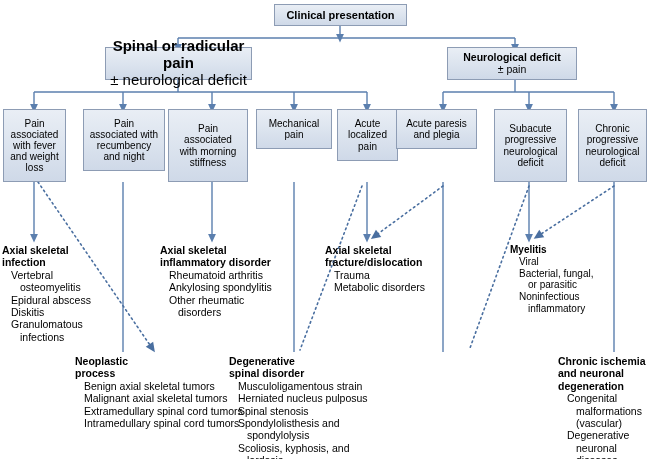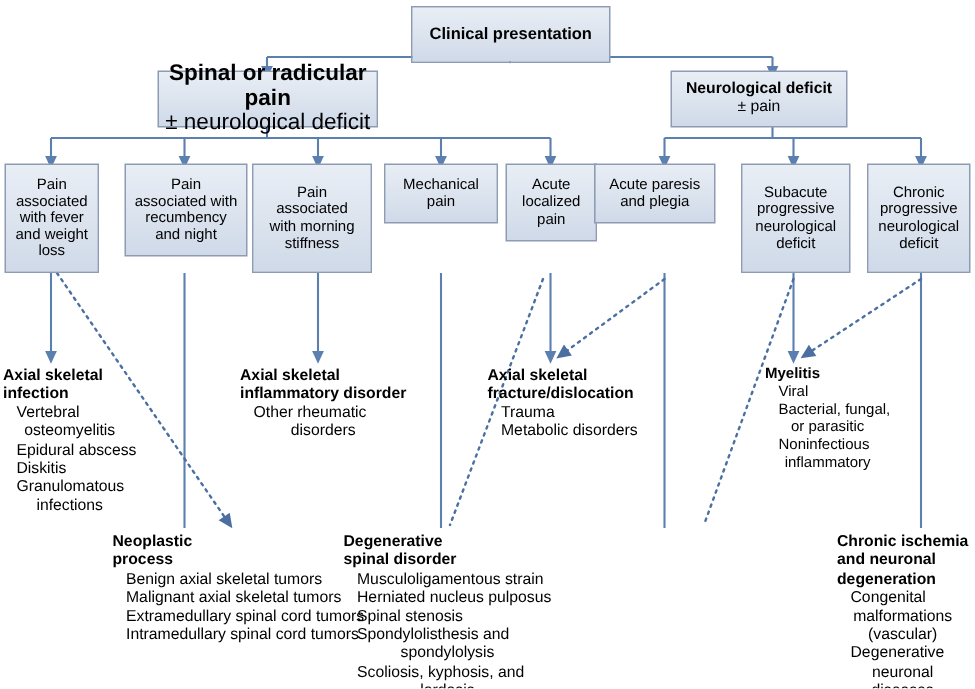--- a/index.html
+++ b/index.html
@@ -19,36 +19,36 @@
     box-sizing:border-box;
     background:linear-gradient(180deg,#e9eef5 0%, #dbe3ee 55%, #cfd9e8 100%);
     border:1px solid #8d9cb4;
     border-radius:0;
     display:flex;
     align-items:center;
     justify-content:center;
     text-align:center;
     color:#000;
     line-height:1.12;
-    padding:18px 3px;
+    padding:2px 3px;
   }
   .box .inner{width:100%;}
   .box.bold{font-weight:bold;}
   .box .sub{font-weight:normal;}
 
   
   .tblock{
     position:absolute;
     color:#000;
     line-height:1.18;
     white-space:pre;
   }
   .tblock .l0{margin-left:0px;font-weight:bold;}
   .tblock .l1{margin-left:9px;}
-  .tblock .l2{text-align:center;}
+  .tblock .l2{margin-left:18px;}
   svg.overlay{
     position:absolute;left:0;top:0;width:650px;height:459px;
     pointer-events:none;
   }
 </style>
 </head>
 <body>
 
 <div id="stage">
 
@@ -108,21 +108,21 @@
     <span class="inner">Clinical presentation</span>
   </div>
 
   <div class="box bold" style="left:105px;top:47px;width:147px;height:33px;font-size:15px;">
     <span class="inner">
       <span>Spinal or radicular pain</span><br>
       <span class="sub">± neurological deficit</span>
     </span>
   </div>
 
-  <div class="box bold" style="left:447px;top:47px;width:118px;height:33px;font-size:10.5px;">
+  <div class="box bold" style="left:447px;top:47px;width:130px;height:33px;font-size:10.5px;">
     <span class="inner">
       <span>Neurological deficit</span><br>
       <span class="sub">± pain</span>
     </span>
   </div>
 
   <div class="box" style="left:3px;top:109px;width:63px;height:73px;font-size:10px;">
     <span class="inner mline">Pain<br>associated<br>with fever<br>and weight<br>loss</span>
   </div>
   <div class="box" style="left:83px;top:109px;width:82px;height:62px;font-size:10px;">
@@ -142,21 +142,21 @@
   </div>
   <div class="box" style="left:494px;top:109px;width:73px;height:73px;font-size:10px;">
     <span class="inner mline">Subacute<br>progressive<br>neurological<br>deficit</span>
   </div>
   <div class="box" style="left:578px;top:109px;width:69px;height:73px;font-size:10px;">
     <span class="inner mline">Chronic<br>progressive<br>neurological<br>deficit</span>
   </div>
 
   <div class="tblock" id="o-u-0" style="left:2px;top:244px;font-size:10.5px;"><div class="l0">Axial skeletal</div><div class="l0">infection</div><div class="l1">Vertebral</div><div class="l2">osteomyelitis</div><div class="l1">Epidural abscess</div><div class="l1">Diskitis</div><div class="l1">Granulomatous</div><div class="l2">infections</div></div>
 
-  <div class="tblock" id="o-u-1" style="left:160px;top:244px;font-size:10.5px;"><div class="l0">Axial skeletal</div><div class="l0">inflammatory disorder</div><div class="l1">Other rheumatic</div><div class="l2">disorders</div></div>
+  <div class="tblock" id="o-u-1" style="left:160px;top:244px;font-size:10.5px;"><div class="l0">Axial skeletal</div><div class="l0">inflammatory disorder</div><div class="l1">Rheumatoid arthritis</div><div class="l1">Ankylosing spondylitis</div><div class="l1">Other rheumatic</div><div class="l2">disorders</div></div>
 
   <div class="tblock" id="o-u-2" style="left:325px;top:244px;font-size:10.5px;"><div class="l0">Axial skeletal</div><div class="l0">fracture/dislocation</div><div class="l1">Trauma</div><div class="l1">Metabolic disorders</div></div>
 
   <div class="tblock" id="o-u-3" style="left:510px;top:244px;font-size:10px;"><div class="l0">Myelitis</div><div class="l1">Viral</div><div class="l1">Bacterial, fungal,</div><div class="l2">or parasitic</div><div class="l1">Noninfectious</div><div class="l2">inflammatory</div></div>
 
   <div class="tblock" id="o-l-0" style="left:75px;top:355px;font-size:10.5px;"><div class="l0">Neoplastic</div><div class="l0">process</div><div class="l1">Benign axial skeletal tumors</div><div class="l1">Malignant axial skeletal tumors</div><div class="l1">Extramedullary spinal cord tumors</div><div class="l1">Intramedullary spinal cord tumors</div></div>
 
   <div class="tblock" id="o-l-1" style="left:229px;top:355px;font-size:10.5px;"><div class="l0">Degenerative</div><div class="l0">spinal disorder</div><div class="l1">Musculoligamentous strain</div><div class="l1">Herniated nucleus pulposus</div><div class="l1">Spinal stenosis</div><div class="l1">Spondylolisthesis and</div><div class="l2">spondylolysis</div><div class="l1">Scoliosis, kyphosis, and</div><div class="l2">lordosis</div></div>
 
 

